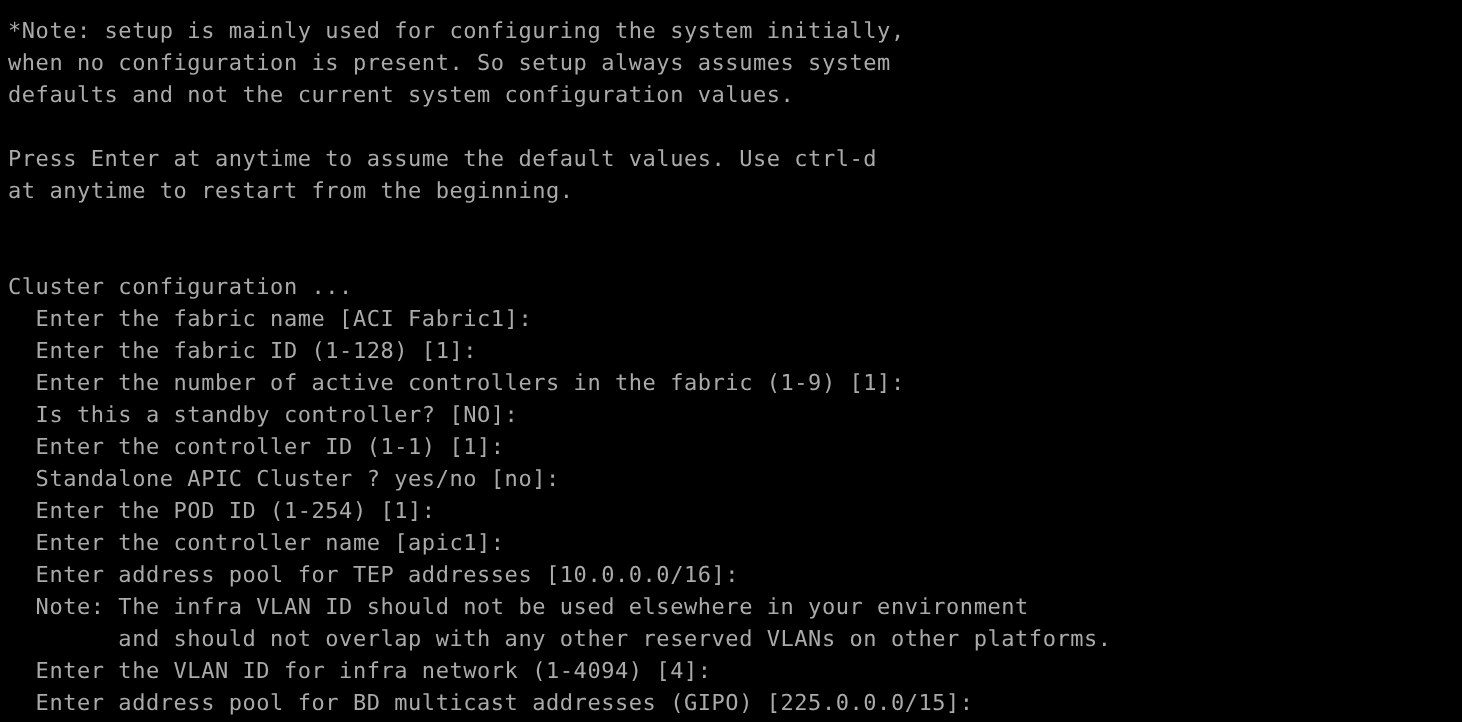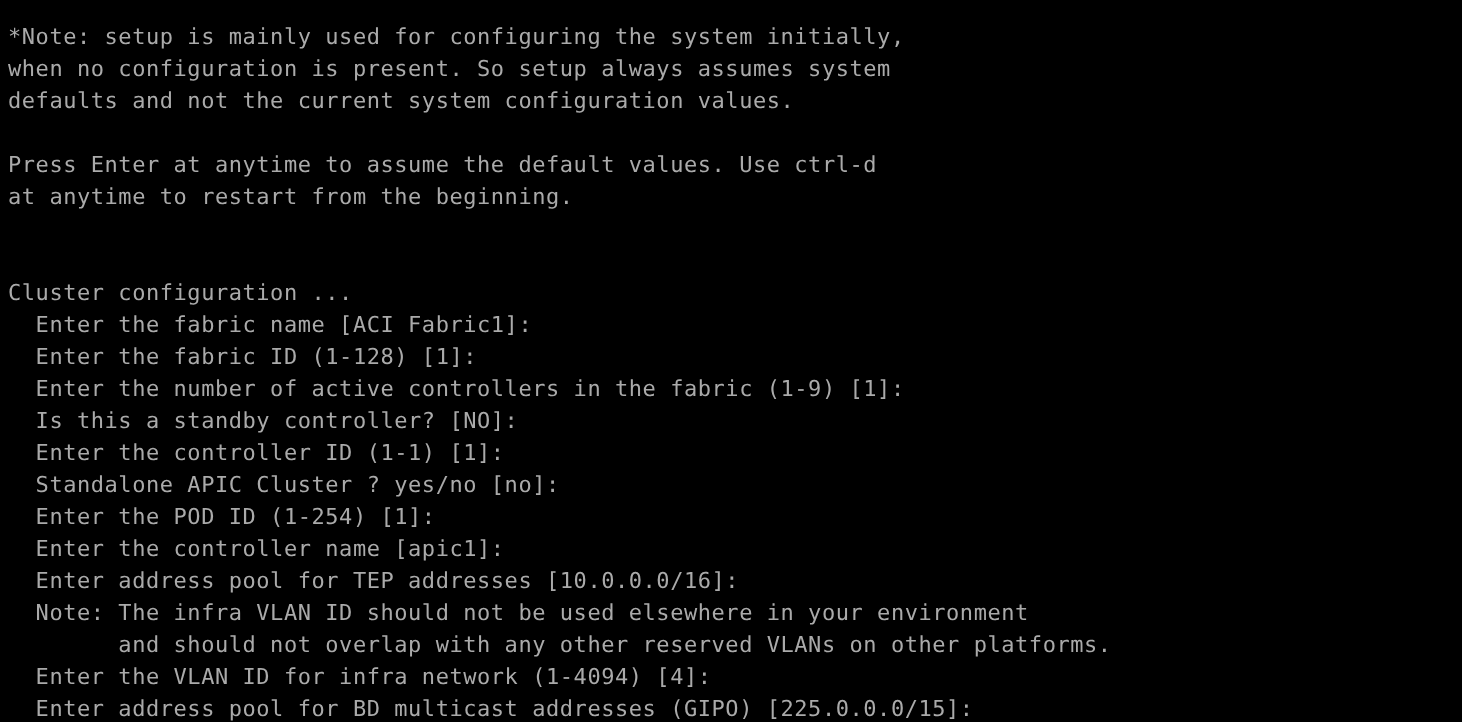--- a/index.html
+++ b/index.html
@@ -16,21 +16,21 @@
   }
   #terminal {
     width: 1462px;
     height: 722px;
     background: #000000;
     color: #aaaaaa;
     font-family: "DejaVu Sans Mono", "Liberation Mono", monospace;
     font-size: 22px;
     line-height: 32px;
     letter-spacing: 0.55px;
-    padding: 22px 0 0 8px;
+    padding: 16px 0 0 8px;
     box-sizing: border-box;
     white-space: pre;
     -webkit-font-smoothing: none;
     font-smooth: never;
     text-rendering: geometricPrecision;
   }
   .tline {
     display: block;
     height: 32px;
     white-space: pre;

